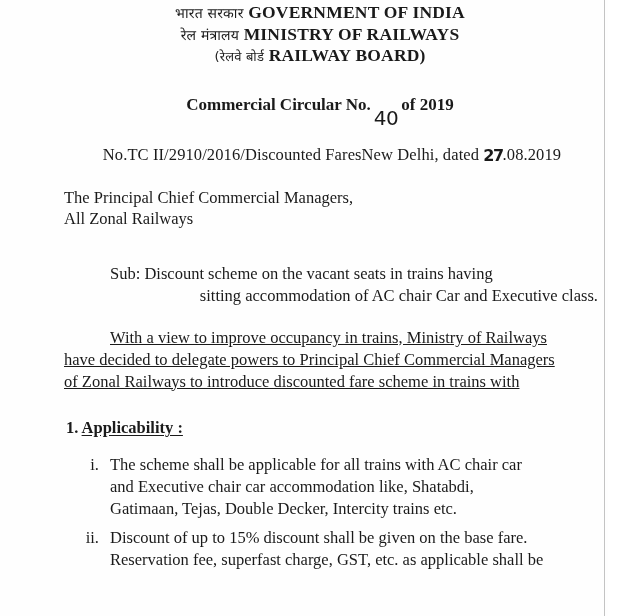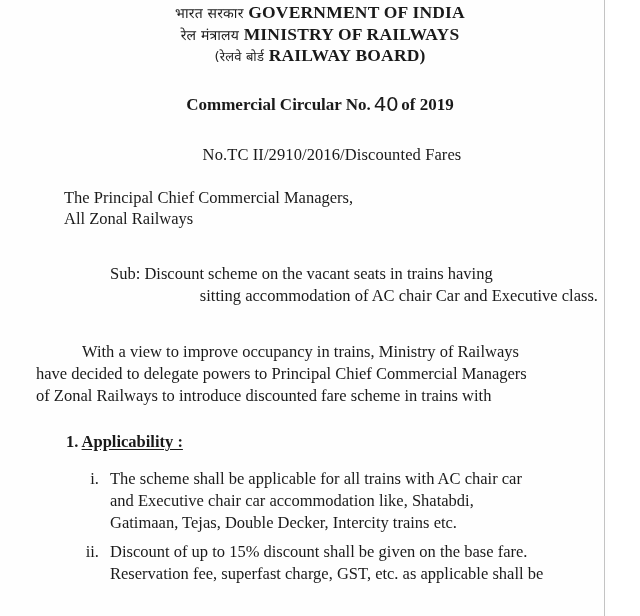--- a/index.html
+++ b/index.html
@@ -66,21 +66,21 @@
     margin-top: 24px;
     white-space: nowrap;
   }
   .handwritten {
     font-family: "DejaVu Sans", sans-serif;
     font-weight: normal;
     font-size: 20px;
     letter-spacing: -0.5px;
     padding: 0 3px;
     position: relative;
-    top: 1px;
+    top: 15px;
   }
 
   
   .refrow {
     margin-top: 30px;
     padding: 0 40px 0 64px;
     display: flex;
     justify-content: center;
     font-size: 16.5px;
     white-space: nowrap;
@@ -111,25 +111,26 @@
     padding: 0 42px 0 110px;
     font-size: 16.5px;
     line-height: 1.33;
     text-align: justify;
     text-justify: inter-word;
   }
   .subject .sub-last { text-align: right; }
 
   
   .bodypara {
-    margin-top: 34px;
-    padding: 0 42px 0 36px;
+    margin-top: 20px;
+    padding: 0 42px 0 64px;
     font-size: 16.5px;
     line-height: 1.33;
     text-align: justify;
+    text-decoration: underline;
   }
   .bodypara .bp-last { text-align: left; }
   .indent-first { padding-left: 46px; }
 
   
   .section-head {
     margin-top: 26px;
     padding-left: 66px;
     font-size: 16.5px;
     font-weight: bold;
@@ -188,20 +189,24 @@
         <span>RAILWAY BOARD)</span>
       </div>
     </div>
 
     <div class="circular-line">
       <span>Commercial Circular No.</span><span class="handwritten">40</span><span>of 2019</span>
     </div>
 
     <div class="refrow">
       <div class="refno">No.TC II/2910/2016/Discounted Fares</div>
+      <div class="dateblk">
+        <span>New Delhi, dated</span>
+        <span class="hw-date">27</span><span>.08.2019</span>
+      </div>
     </div>
 
     <div class="addr addr-block-1">
       <div>The Principal Chief Commercial Managers,</div>
       <div>All Zonal Railways</div>
     </div>
 
     <div class="subject">
       <div>Sub: Discount scheme on the vacant seats in trains having</div>
       <div class="sub-last">sitting accommodation of AC chair Car and Executive class.</div>

